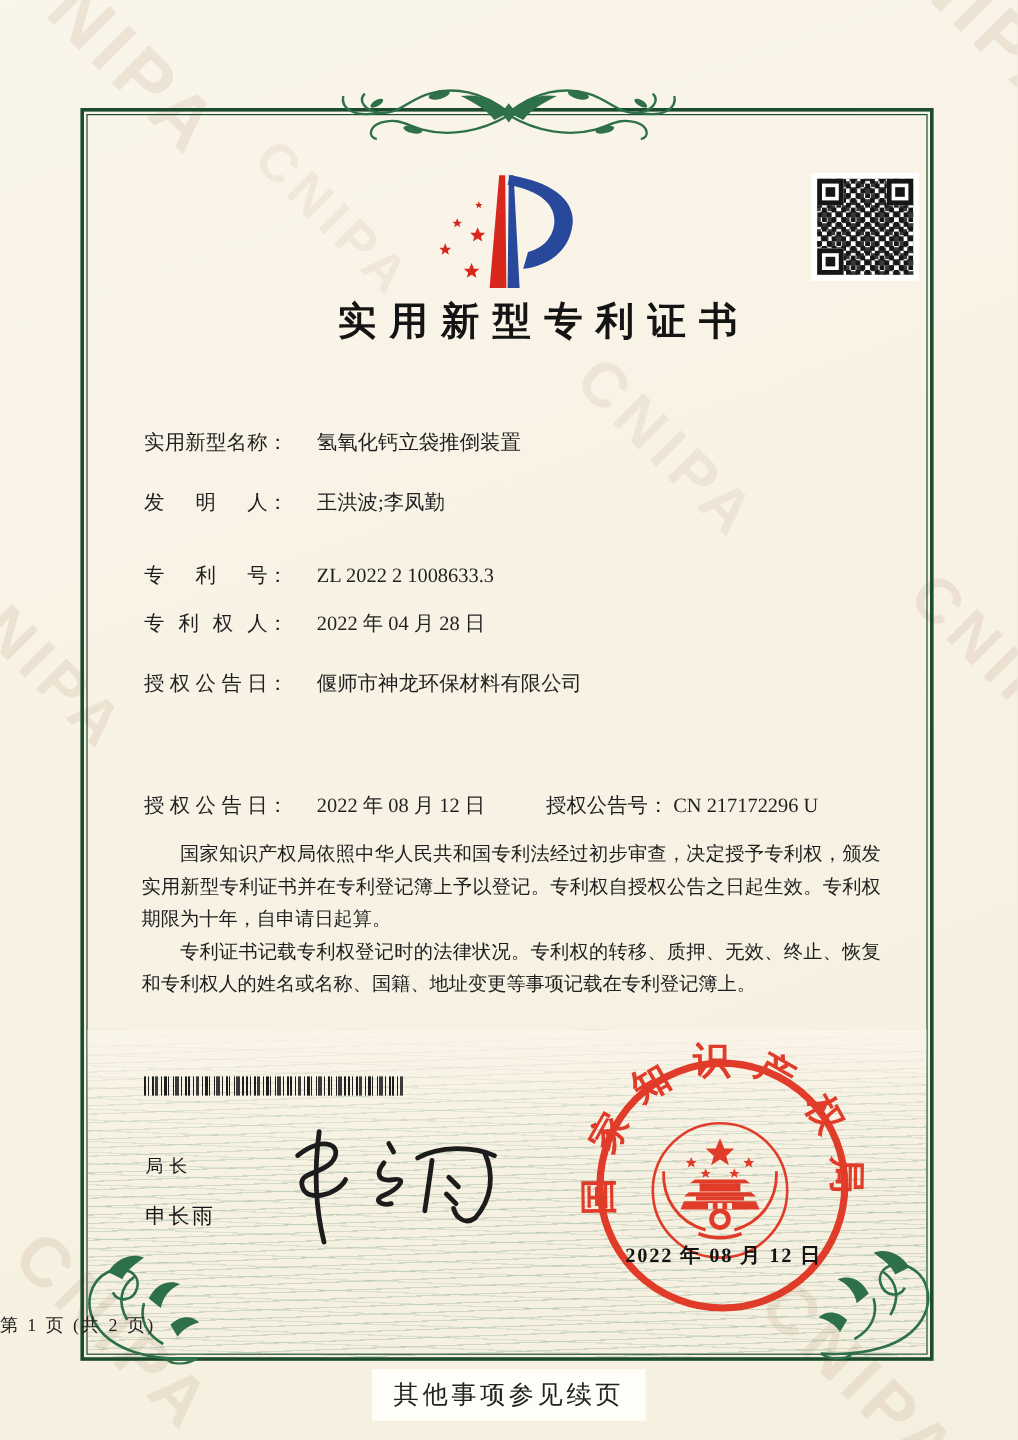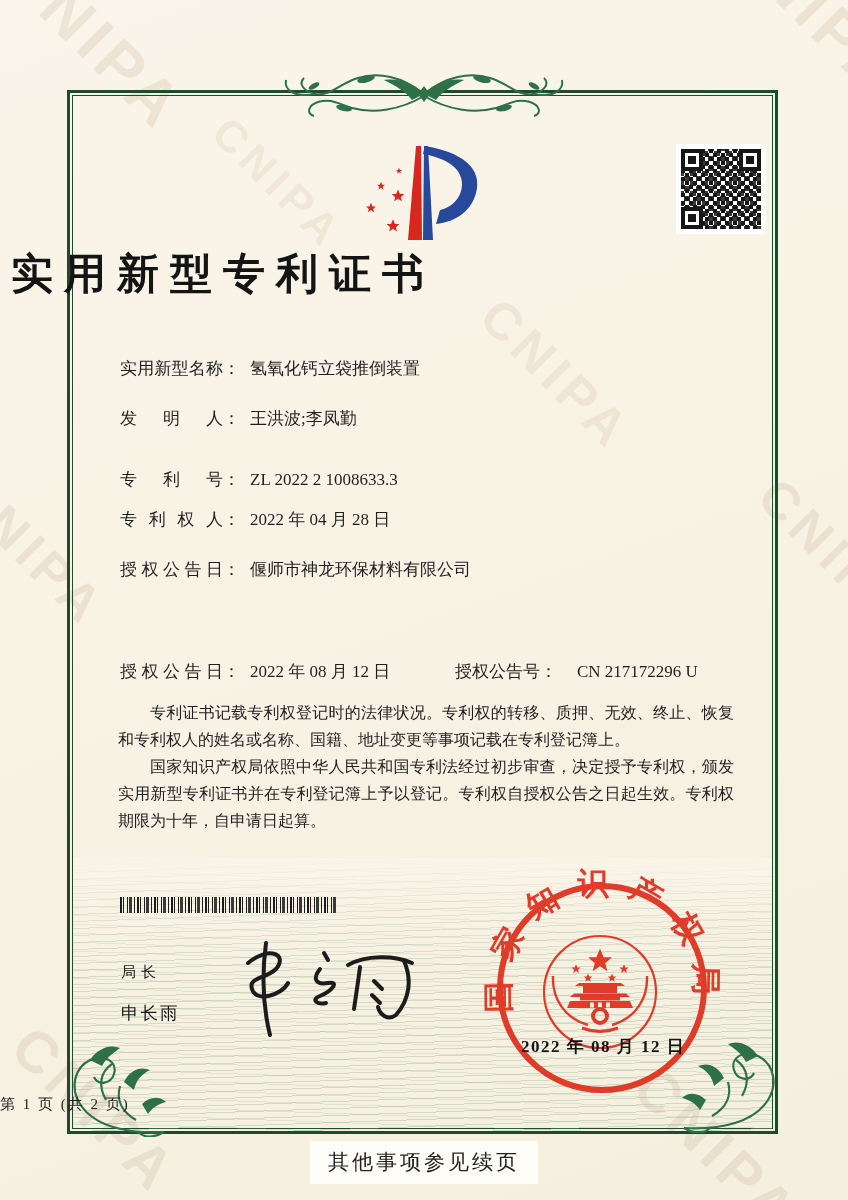--- a/index.html
+++ b/index.html
@@ -38,29 +38,29 @@
 
   .logo{position:absolute;left:350px;top:138px;}
   .qr-wrap{position:absolute;left:676px;top:144px;width:90px;height:90px;background:#ffffff;}
   .qr{position:absolute;inset:5px;background:
         repeating-conic-gradient(rgba(22,22,22,.85) 0% 25%, rgba(255,255,255,0) 0% 50%) 3px 2px / 12px 10px,
         repeating-conic-gradient(#161616 0% 25%, #ffffff 0% 50%) 0 0 / 8px 8px;}
   .finder{position:absolute;width:14px;height:14px;border:4px solid #161616;background:#fff;}
   .finder:after{content:"";position:absolute;inset:3px;background:#161616;}
   .f-tl{left:0;top:0}.f-tr{right:0;top:0}.f-bl{left:0;bottom:0}
 
-  .title{position:absolute;left:0;right:0;top:246px;text-align:left;font-size:42px;font-weight:bold;
-         letter-spacing:11px;text-indent:11px;color:#141414;white-space:nowrap;}
+  .title{position:absolute;left:0;right:0;top:246px;text-align:center;font-size:32px;font-weight:bold;
+         letter-spacing:11px;text-indent:11px;color:#141414;white-space:nowrap;padding-left:48px;}
 
   .row{position:absolute;left:120px;font-size:17px;white-space:nowrap;color:#1f1f1f;}
   .row .lb{display:inline-block;width:103px;text-align:justify;text-align-last:justify;}
-  .row .val{margin-left:10px;}
+  .row .val{margin-left:24px;}
   .r1{top:357px}.r2{top:407px}.r3{top:468px}.r4{top:508px}.r5{top:558px}.r6{top:608px}.r7{top:660px}
   .row7b{position:absolute;left:455px;top:660px;font-size:17px;white-space:nowrap;}
-  .row7b .val{margin-left:20px;}
+  .row7b .val{margin-left:4px;}
 
   .body-text{position:absolute;left:118px;top:699px;width:616px;font-size:16px;line-height:27px;
              text-align:justify;color:#1e1e1e;}
   .body-text p{margin:0;text-indent:2em;}
 
   .barcode{position:absolute;left:120px;top:897px;width:216px;height:16px;
      background:repeating-linear-gradient(90deg,
         #1d1d1d 0 2px, rgba(0,0,0,0) 2px 3px,
         #1d1d1d 3px 4px, rgba(0,0,0,0) 4px 7px,
         #1d1d1d 7px 8px, rgba(0,0,0,0) 8px 9px,
@@ -180,22 +180,22 @@
     <span class="lb">授权公告日</span><span class="cl">：</span><span class="val">偃师市神龙环保材料有限公司</span>
   </div>
   <div class="row r7">
     <span class="lb">授权公告日</span><span class="cl">：</span><span class="val">2022 年 08 月 12 日</span>
   </div>
   <div class="row7b">
     <span>授权公告号</span><span>：</span><span class="val">CN 217172296 U</span>
   </div>
 
   <div class="body-text">
+    <p>国家知识产权局依照中华人民共和国专利法经过初步审查，决定授予专利权，颁发实用新型专利证书并在专利登记簿上予以登记。专利权自授权公告之日起生效。专利权期限为十年，自申请日起算。</p>
     <p>专利证书记载专利权登记时的法律状况。专利权的转移、质押、无效、终止、恢复和专利权人的姓名或名称、国籍、地址变更等事项记载在专利登记簿上。</p>
-    <p>国家知识产权局依照中华人民共和国专利法经过初步审查，决定授予专利权，颁发实用新型专利证书并在专利登记簿上予以登记。专利权自授权公告之日起生效。专利权期限为十年，自申请日起算。</p>
   </div>
 
   <div class="barcode"></div>
 
   <div class="gov-title">局长</div>
   <div class="gov-name">申长雨</div>
 
   <svg class="signature" width="212" height="108" viewBox="0 0 212 108" stroke="#1c1c1c" fill="none" stroke-width="4" stroke-linecap="round" stroke-linejoin="round">
     <path d="M30,10 C26,40 26,70 34,102"></path>
     <path d="M12,30 C34,12 52,22 40,36 C30,46 12,44 16,56 C20,70 46,62 52,50"></path>

